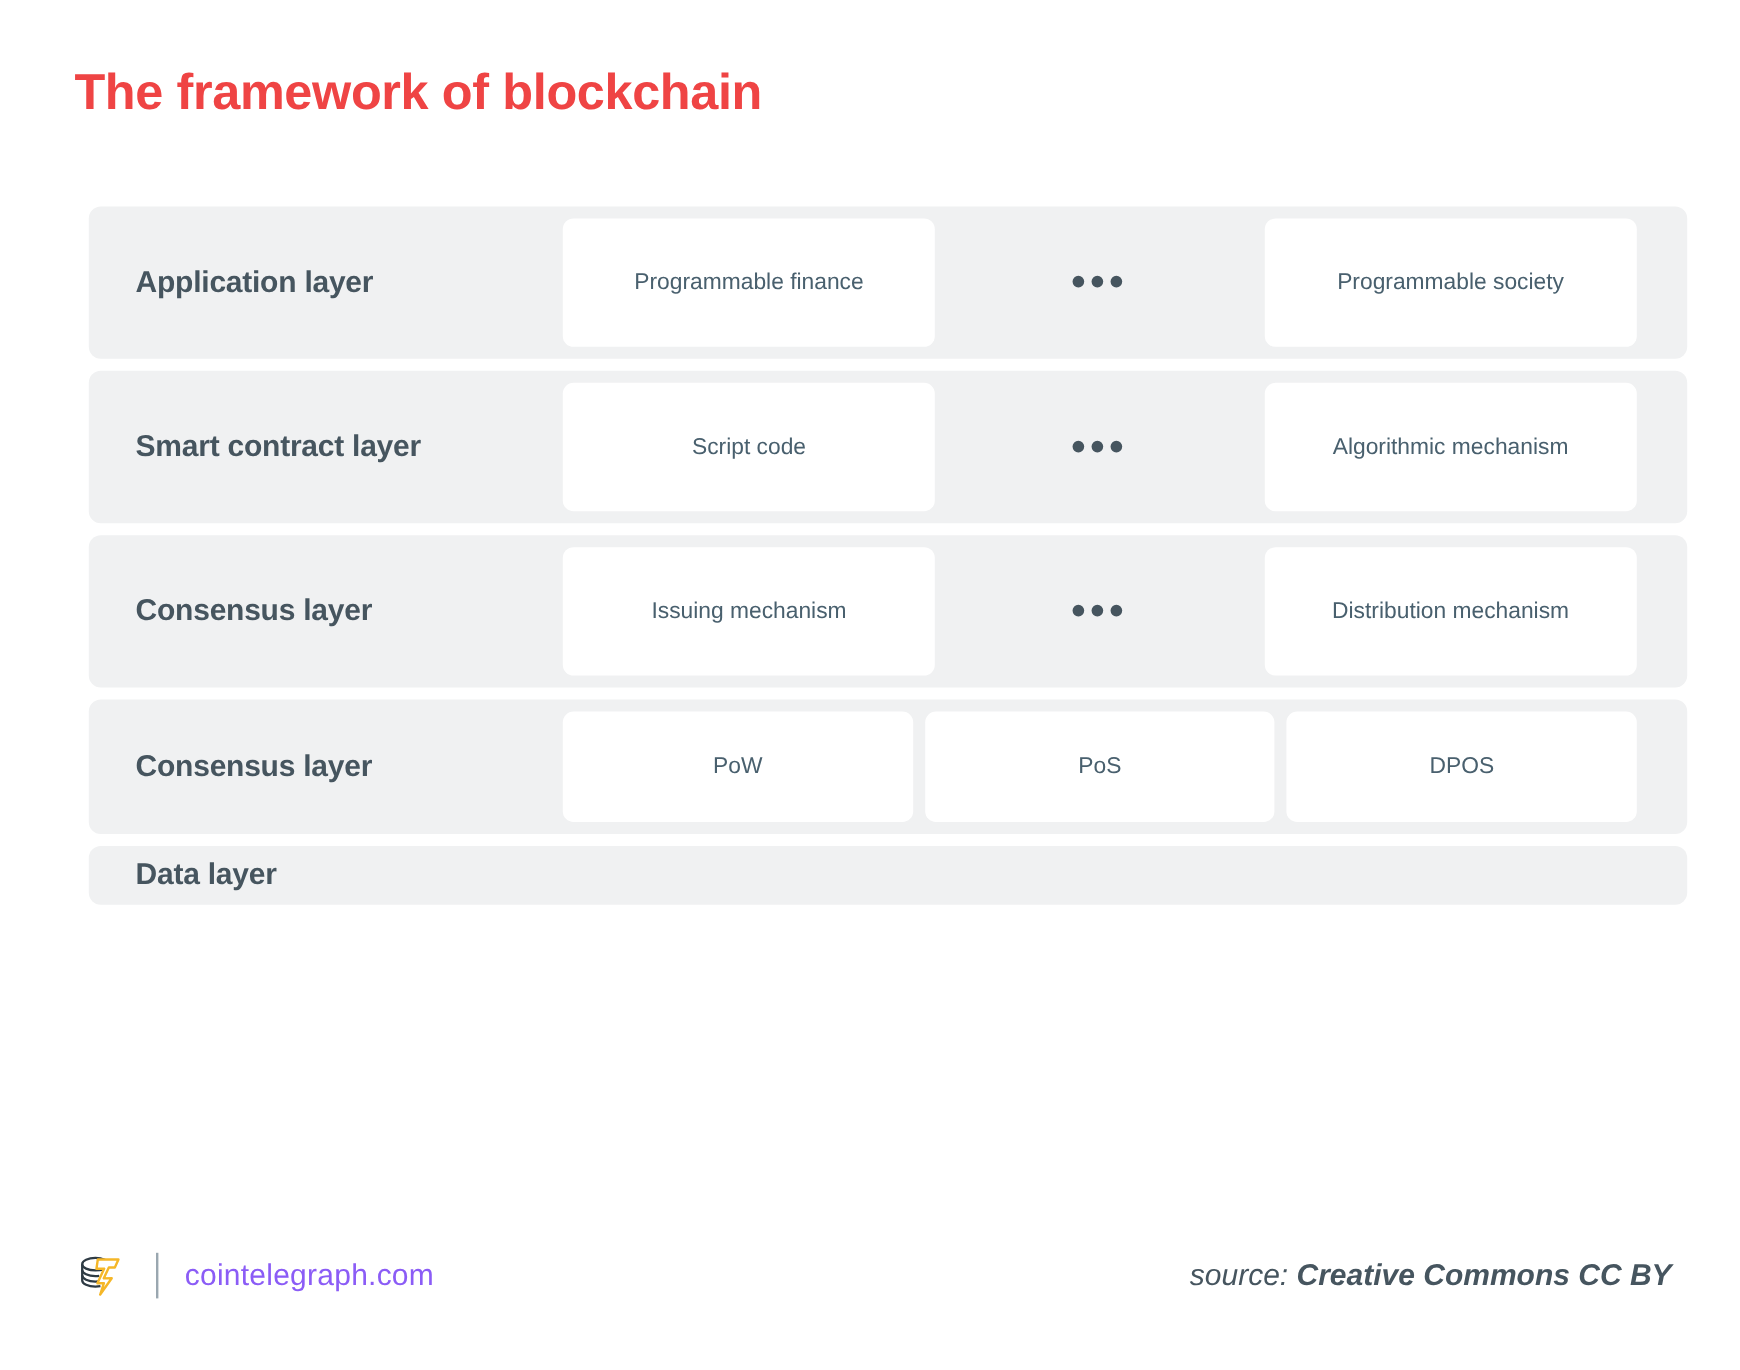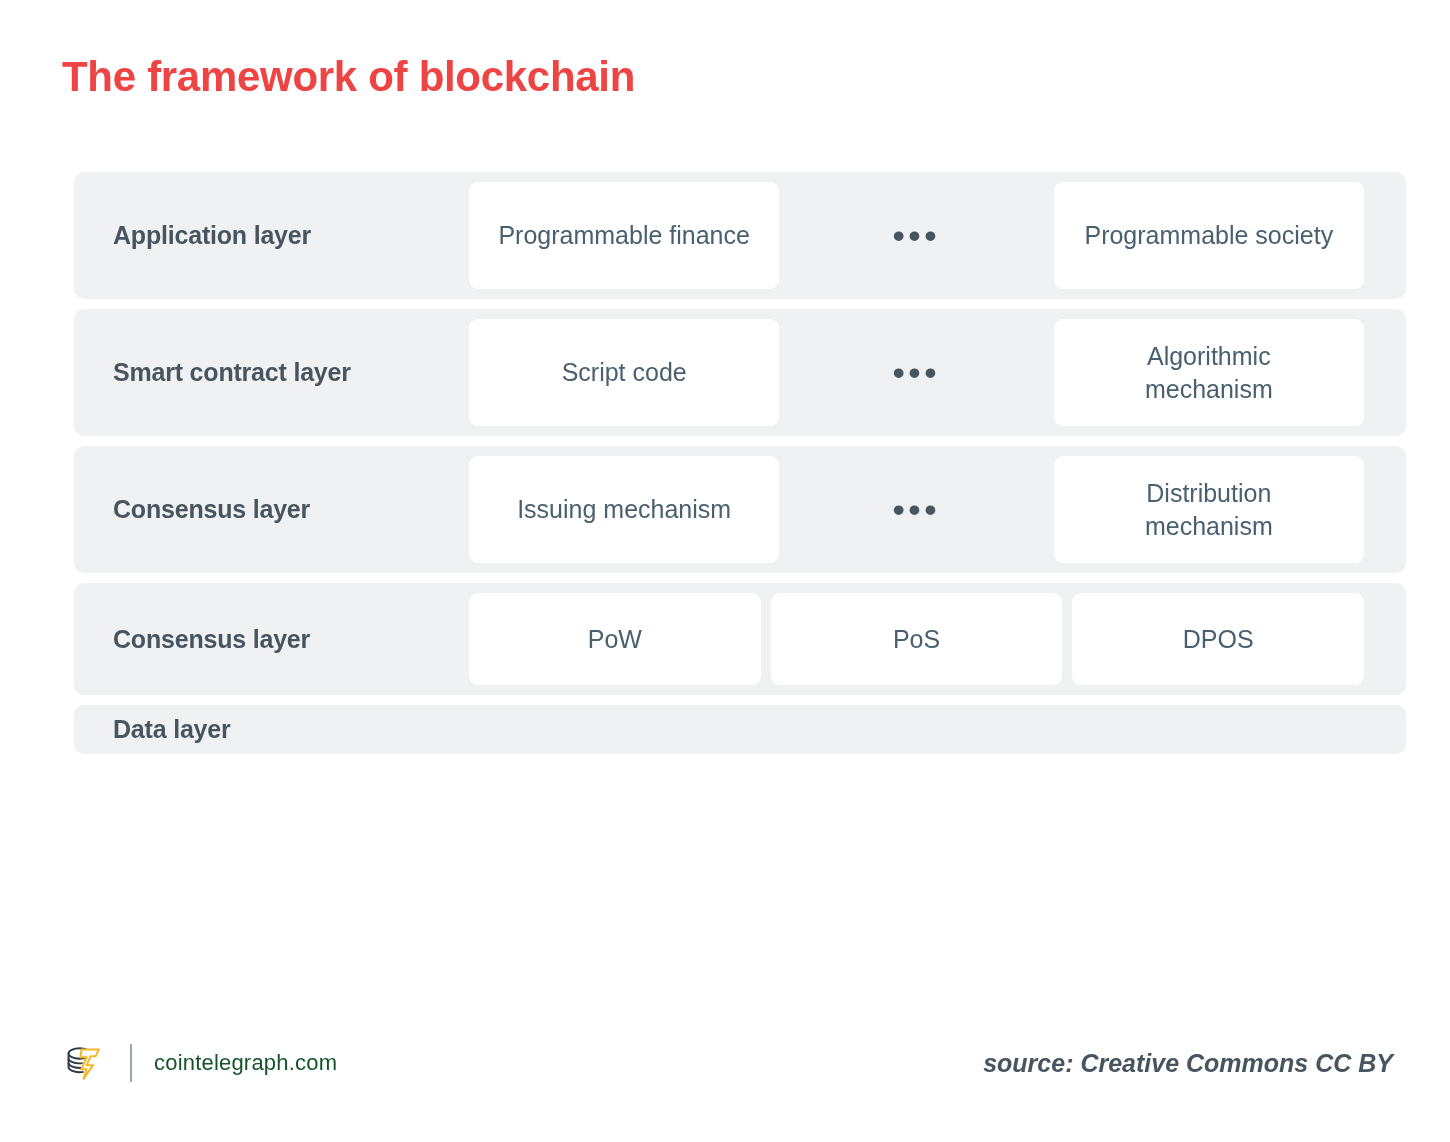--- a/index.html
+++ b/index.html
@@ -72,21 +72,21 @@
 
   .card {
     flex: 1 1 0;
     background: #ffffff;
     border-radius: 9px;
     min-height: 56px;
     display: flex;
     align-items: center;
     justify-content: center;
     text-align: center;
-    font-size: 25px;
+    font-size: 19px;
     color: #49606e;
     line-height: 1.32;
     padding: 8px 28px;
   }
 
   .card.tall { min-height: 107px; }
   .card.mid  { min-height: 92px; }
 
   
   .ellipsis {
@@ -126,32 +126,32 @@
   }
 
   .divider {
     width: 2px;
     height: 38px;
     background: #9aa7b0;
     margin: 0 22px 0 24px;
   }
 
   .brand-name {
-    font-size: 22px;
-    color: #14532d;
+    font-size: 25px;
+    color: #8b5cf6;
     letter-spacing: 0.2px;
   }
 
   .source {
     font-size: 25px;
     color: #46555f;
     font-style: italic;
     white-space: nowrap;
   }
-  .source .src-label { font-weight: bold; }
+  .source .src-label { font-weight: normal; }
   .source .src-value { font-weight: bold; text-align: right; }
 </style>
 </head>
 <body>
 
 <div class="page">
 
   <h1 class="title">The framework of blockchain</h1>
 
   <div class="diagram">

